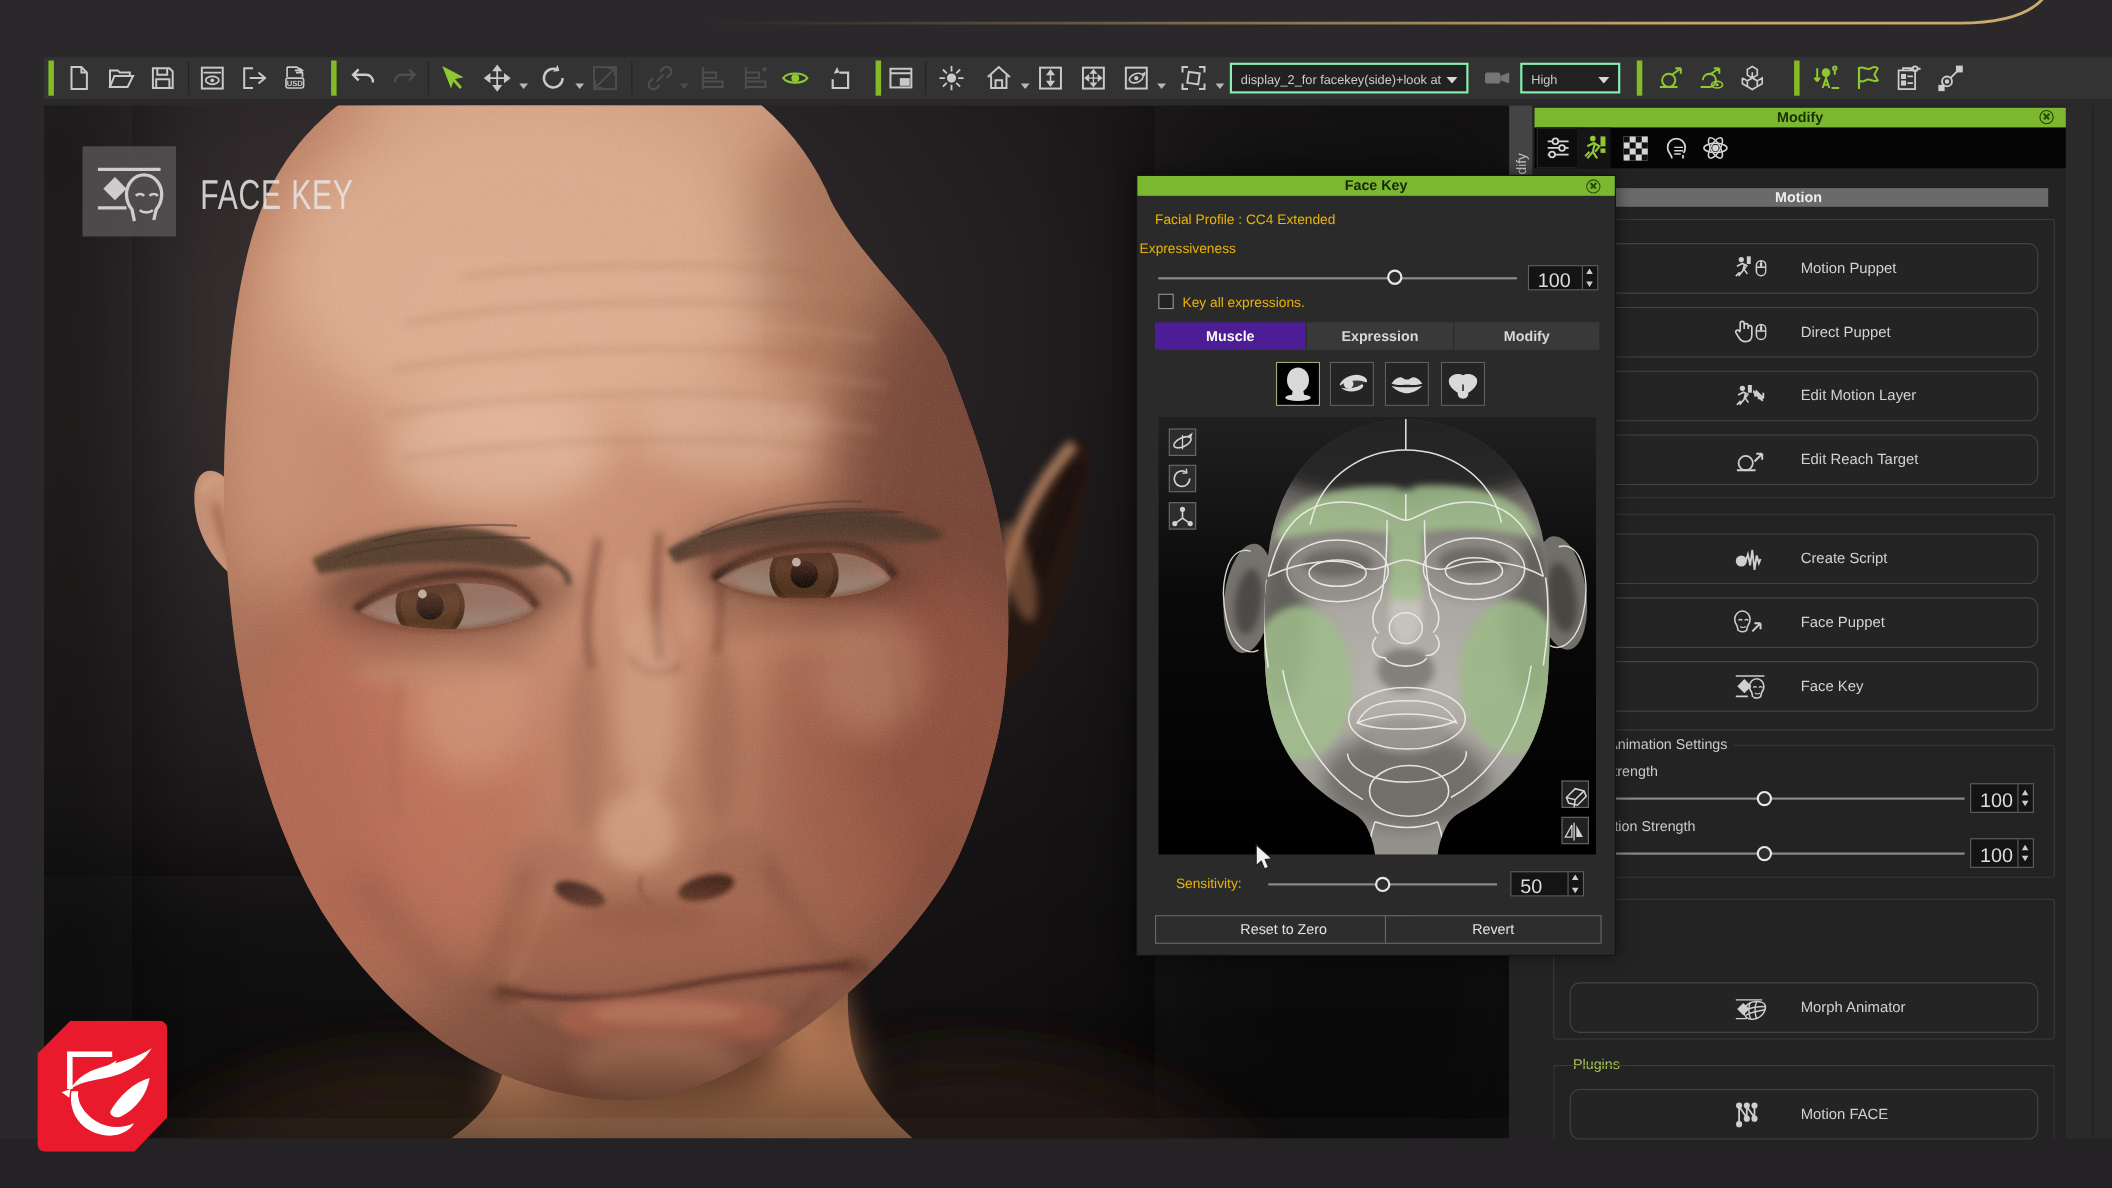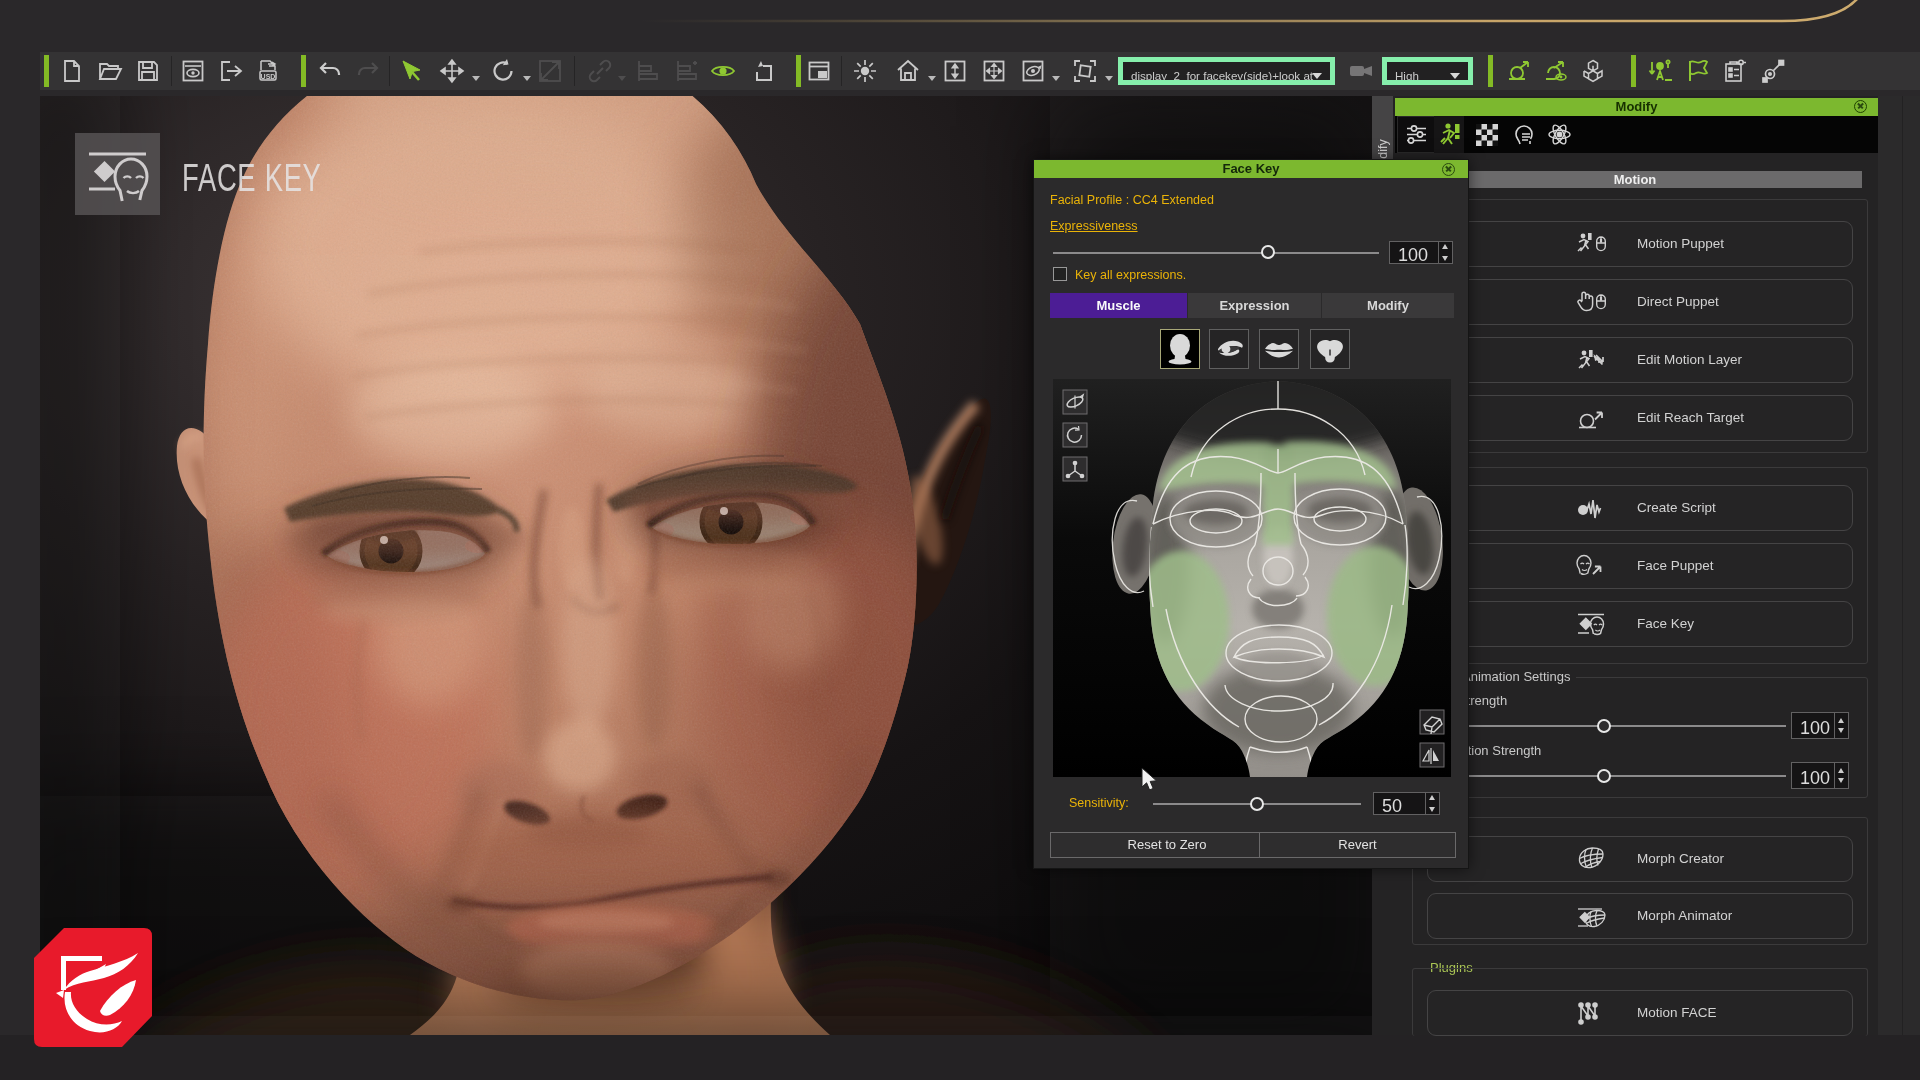--- a/index.html
+++ b/index.html
@@ -6,21 +6,21 @@
   #stage{position:relative;width:1920px;height:1080px;overflow:hidden;
     font-family:"Liberation Sans",sans-serif;background:#2a282a;}
   .abs{position:absolute;}
   
   #toolbar{position:absolute;left:40px;top:52px;width:1880px;height:38px;background:#343334;}
   .gbar{position:absolute;top:3px;width:5px;height:32px;background:#84bb25;}
   .vsep{position:absolute;top:4px;width:1px;height:30px;background:#252425;}
   .ti{position:absolute;top:6px;width:26px;height:26px;}
   .caret{position:absolute;top:24px;width:0;height:0;border-left:4px solid transparent;
     border-right:4px solid transparent;border-top:5px solid #b9b9b9;}
-  .combo{position:absolute;top:5px;height:28px;background:#222122;border:5px solid #86efac;
+  .combo{position:absolute;top:5px;height:28px;background:#222122;border:2px solid #86efac;
     color:#cccccc;font-size:11.6px;line-height:27px;padding-left:8px;padding-right:22px;box-sizing:border-box;white-space:nowrap;overflow:hidden;}
   .combo .dn{position:absolute;right:8px;top:11px;width:0;height:0;border-left:5px solid transparent;
     border-right:5px solid transparent;border-top:6px solid #d8d8d8;}
   
   #panel{position:absolute;left:1372px;top:96px;width:548px;height:939px;background:#242324;}
   #panel .title{position:absolute;left:23px;top:2px;width:483px;height:18px;background:#7cb82f;}
   #panel .title span{display:block;text-align:center;font-size:13px;font-weight:bold;color:#173000;line-height:18px;}
   #panel .iconstrip{position:absolute;left:23px;top:20px;width:483px;height:37px;background:#050505;}
   #vtab{position:absolute;left:0px;top:0px;width:21px;height:80px;background:#454445;}
   #vtab span{position:absolute;left:4px;top:80px;color:#cccccc;font-size:12.5px;transform:rotate(-90deg);transform-origin:0 0;white-space:nowrap;}
@@ -648,30 +648,20 @@
     <div class="knob" style="left:225px;top:673px"></div>
     <div class="spin" style="left:419px;top:666px">
         <i>100</i>
         <div class="ar">
           <div class="up"></div>
           <div class="dw"></div>
         </div>
       </div>
 
     <div class="group" style="top:721px;height:126px"></div>
-    <div class="pbtn" style="top:740px">
-        <svg width="30" height="30" viewBox="0 0 30 30">
-          <g stroke="#cfcfcf" fill="none" stroke-width="1.3">
-            <path d="M27,10 c0,6.5 -5.5,12.5 -12.5,13.5 C7,24.5 3,20 3.5,14.5 4,8.5 10,4 16.5,4 22.5,4 27,6 27,10 Z"></path>
-            <path d="M3.5,14.5 C8,12 18,10 27,10 M5,19.5 C10,16.5 19,14.5 26.5,13.5 M9.5,23 C13,20.5 20,18 24.5,17.5"></path>
-            <path d="M10,5.5 C8,10 8,18 10.5,23.5 M16.5,4 C14,9 13.5,18 16,23.8 M22.5,5 C21,9.5 20.5,17 22,21.5"></path>
-          </g>
-        </svg>
-        <span>Morph Creator</span>
-      </div>
     <div class="pbtn" style="top:797px">
         <svg width="32" height="32" viewBox="0 0 32 32">
           <g stroke="#cfcfcf" fill="none" stroke-width="1.3">
             <path d="M2,8 h24"></path>
             <path d="M2,25 h10"></path>
             <rect x="5.5" y="13" width="6.6" height="6.6" transform="rotate(45 8.8 16.3)" fill="#cfcfcf"></rect>
             <path d="M29,14 c0,5.5 -4.5,10.5 -10.5,11.5 C12.5,26.5 9,22.5 9.5,18 10,13 15,9.5 20.5,9.5 25.5,9.5 29,11 29,14 Z"></path>
             <path d="M9.5,18 C13,16 21,14 29,14 M11,22 C15,19.5 22,18 28.5,17"></path>
             <path d="M15,10.5 C13.5,14 13.5,21 15.5,25.5 M21,9.7 C19,13.5 19,20.5 21,25.3"></path>
           </g>
@@ -700,21 +690,21 @@
   <svg class="abs" style="left:1138px;top:766px;z-index:50" width="24" height="28" viewBox="0 0 24 28">
     <path d="M4,2 L4,21 L8.6,16.8 L11.6,24 L15.2,22.4 L12.2,15.4 L18.5,14.8 Z" fill="#f2f2f2" stroke="#222" stroke-width="1"></path>
   </svg>
 
   <div id="dlg">
     <div class="tbar">
         <b>Face Key</b>
       </div>
     <div class="xcirc" style="left:408px;top:2.5px;"></div>
     <div class="dtxt" style="left:16px;top:33px;">Facial Profile : CC4 Extended</div>
-    <div class="dtxt" style="left:16px;top:59px;text-decoration:underline;">Expressiveness</div>
+    <div class="dtxt" style="left:2px;top:59px;">Expressiveness</div>
     <div class="track" style="left:19px;top:92px;width:326px"></div>
     <div class="knob" style="left:227px;top:85px"></div>
     <div class="spin" style="left:355px;top:81px;width:64px;height:23px;">
         <i style="top:3px">100</i>
         <div class="ar">
           <div class="up" style="top:2px"></div>
           <div class="dw" style="bottom:2px"></div>
         </div>
       </div>
     <div style="position:absolute;left:19px;top:107px;width:14px;height:14px;border:1.5px solid #989898;background:#222;box-sizing:border-box;"></div>

